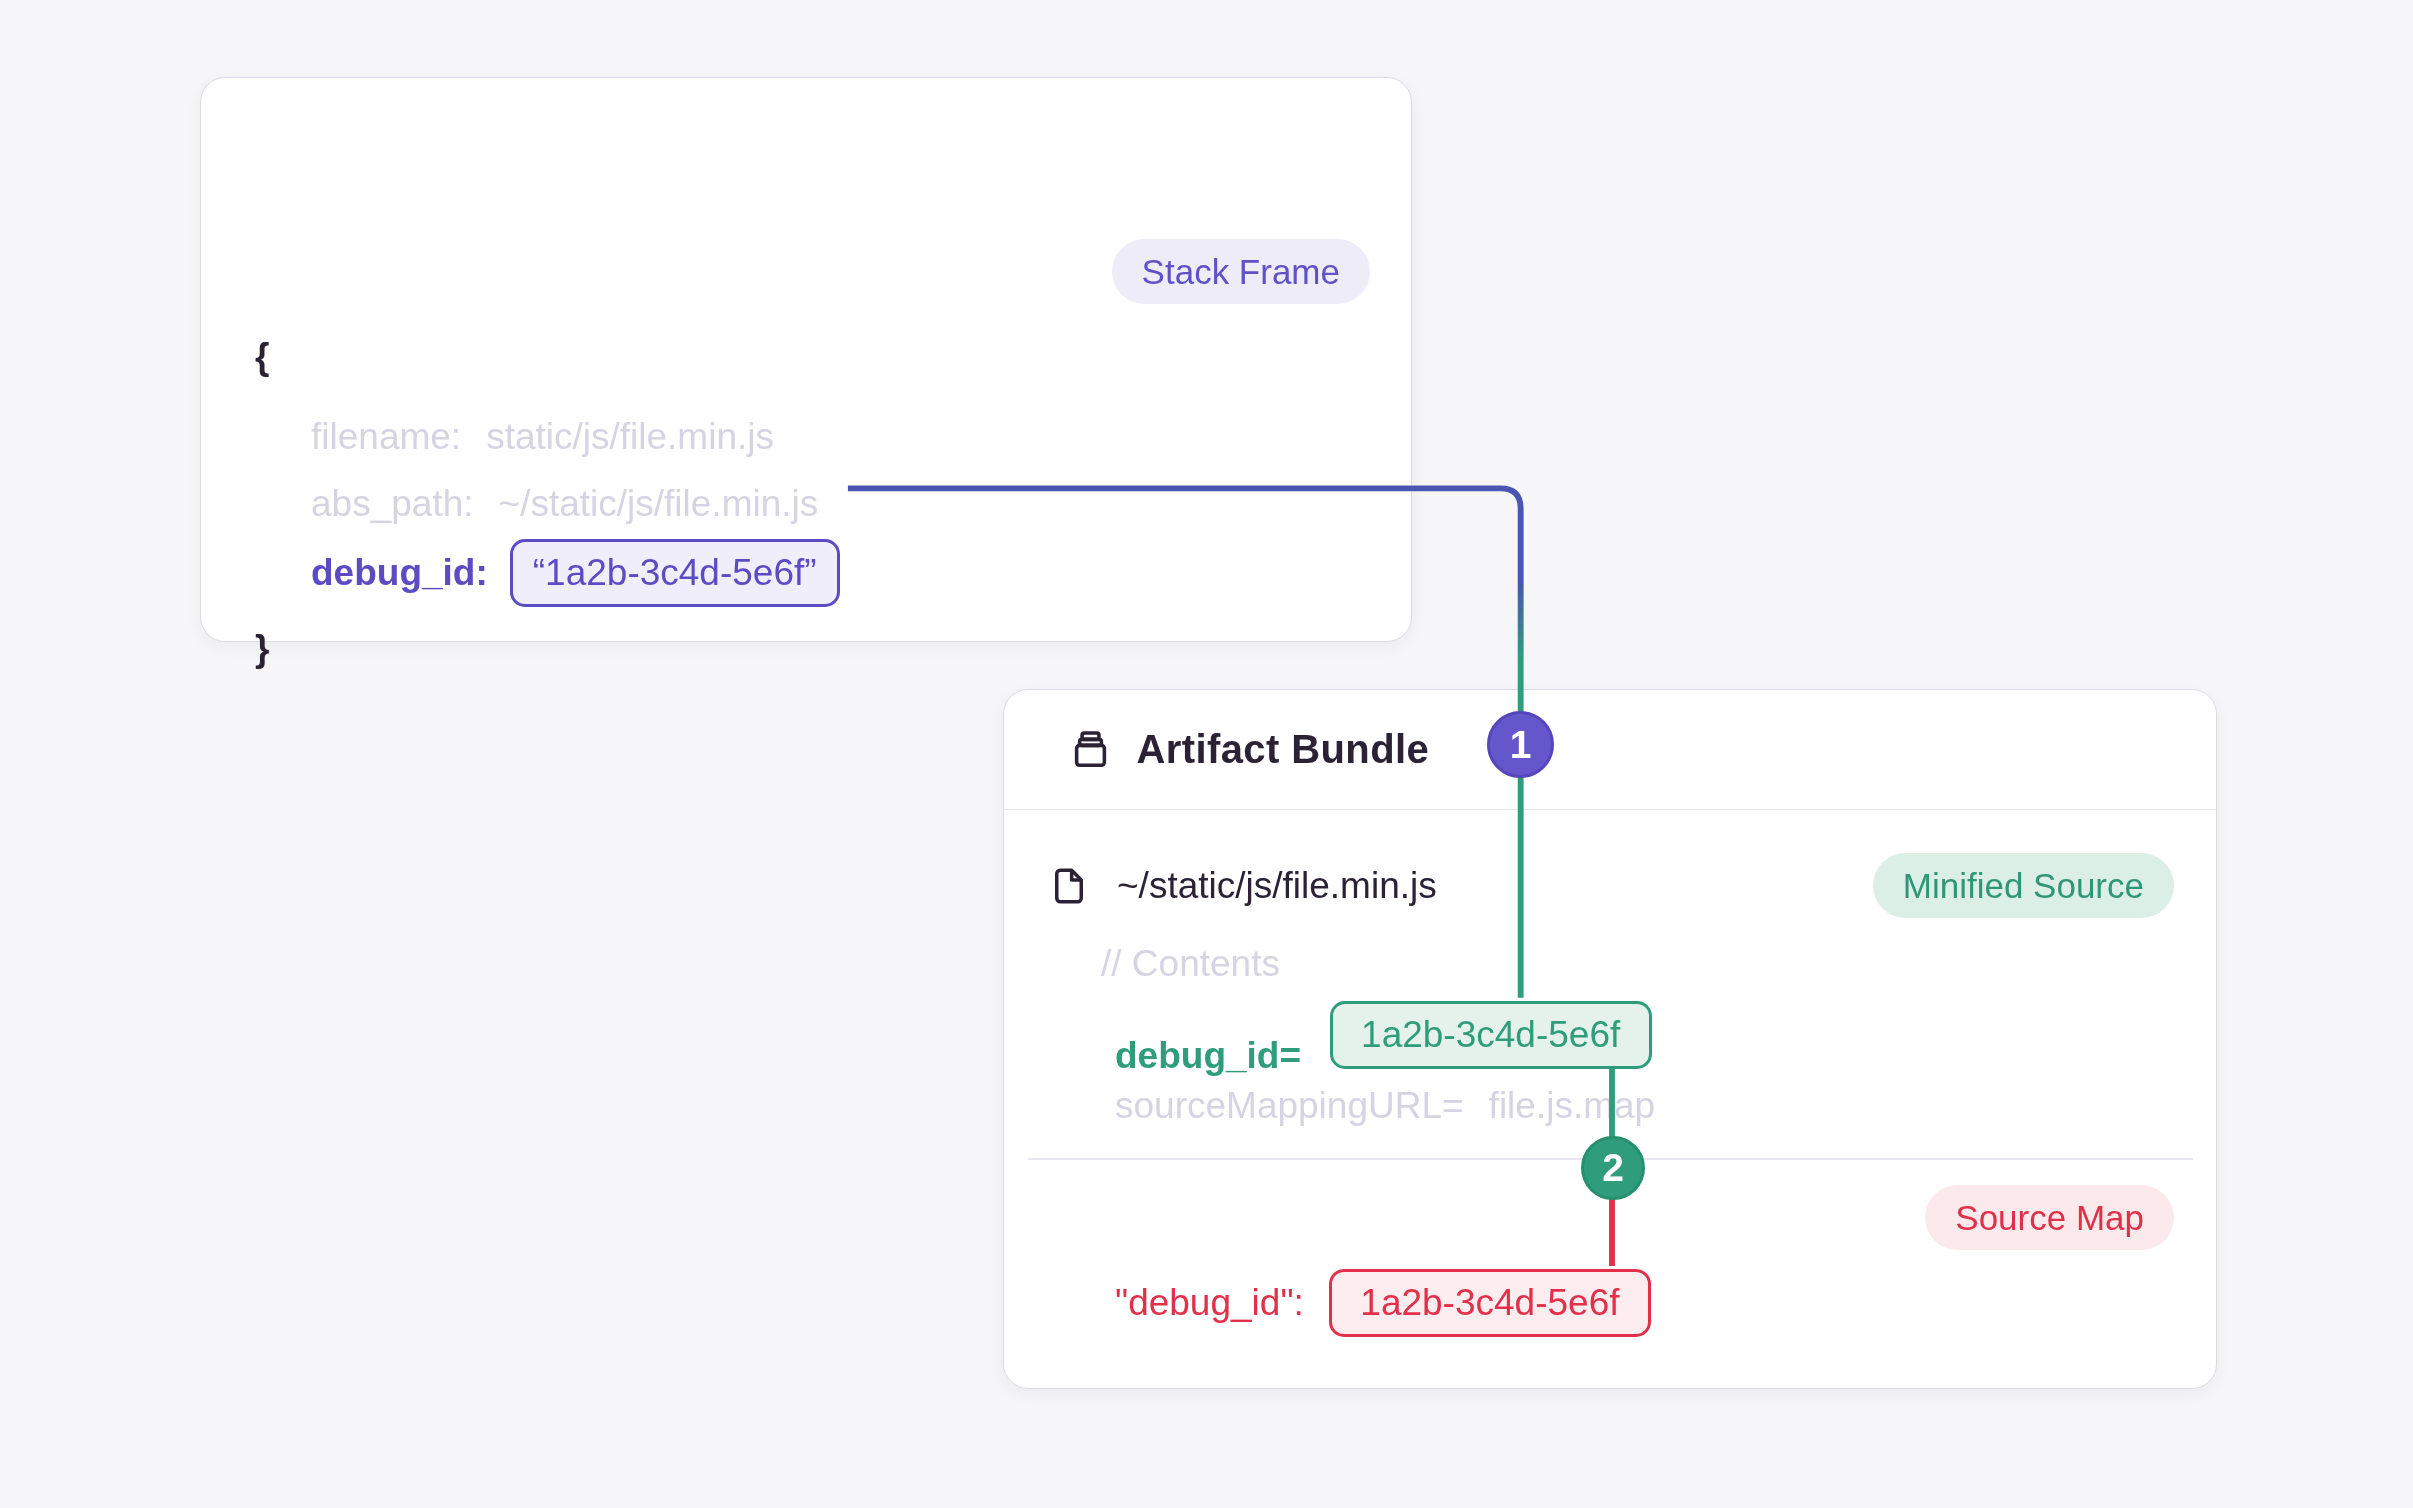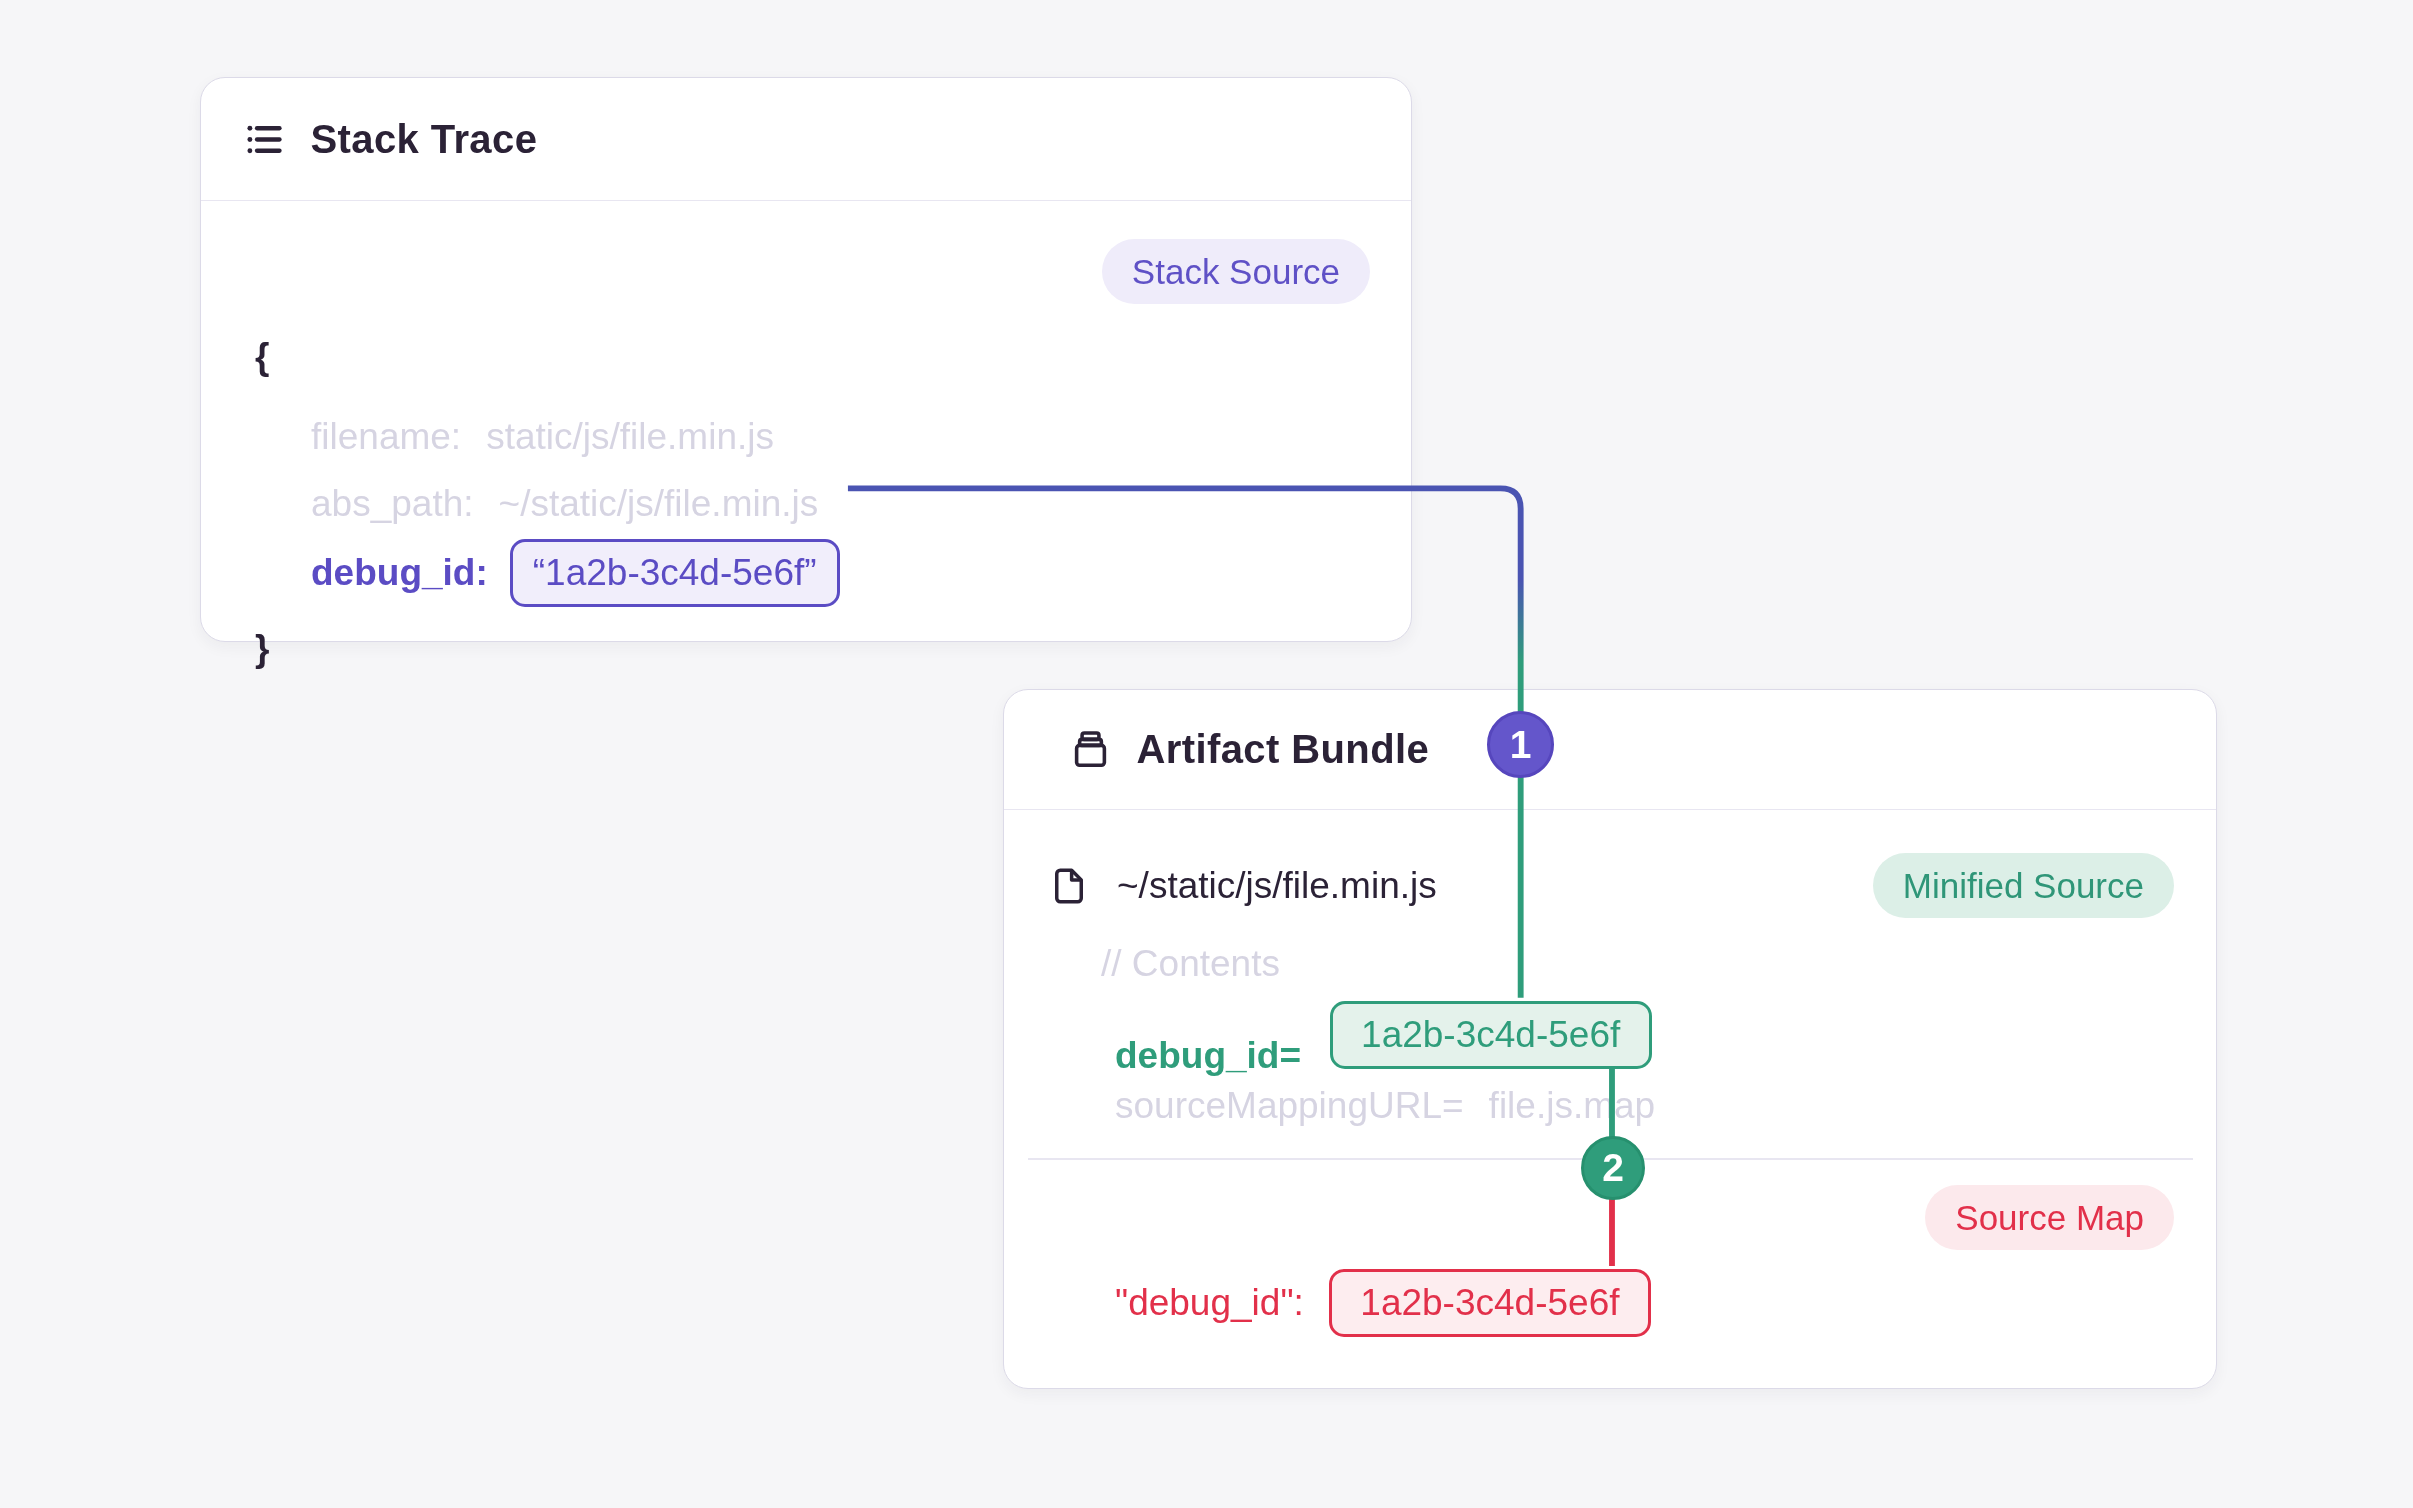--- a/index.html
+++ b/index.html
@@ -61,37 +61,24 @@
   #step-circle-1{left:1487px;top:711px;width:67px;height:67px;background:#6456cb;border:3.4px solid #5646bd;}
   #step-circle-2{left:1581px;top:1136px;width:64px;height:64px;background:#2f9d7b;border:3.4px solid #26906e;}
   .fileicon{flex:0 0 auto;margin-right:27px;display:flex;align-items:center;}
 </style>
 </head>
 <body>
 
 <div id="stage">
 
   <div class="card" style="left:200px;top:77px;width:1210px;height:563px;">
-    <div class="card-header" style="height:122px;padding-left:41px;">
-      <span class="hicon">
-        <svg width="45" height="45" viewBox="0 0 24 24" fill="none">
-          <circle cx="4.2" cy="6" r="1.3" fill="#2b2236"></circle>
-          <line x1="8" y1="6" x2="20" y2="6" stroke="#2b2236" stroke-width="2.3" stroke-linecap="round"></line>
-          <circle cx="4.2" cy="12" r="1.3" fill="#2b2236"></circle>
-          <line x1="8" y1="12" x2="20" y2="12" stroke="#2b2236" stroke-width="2.3" stroke-linecap="round"></line>
-          <circle cx="4.2" cy="18" r="1.3" fill="#2b2236"></circle>
-          <line x1="8" y1="18" x2="20" y2="18" stroke="#2b2236" stroke-width="2.3" stroke-linecap="round"></line>
-        </svg>
-      </span>
-      <span class="card-title" style="margin-left:23.5px;">Stack Trace</span>
-    </div>
 
     <span class="brace" style="left:54px;top:258px;">{</span>
 
-    <span class="badge badge-purple" style="right:41px;top:161px;">Stack Source</span>
+    <span class="badge badge-purple" style="right:41px;top:161px;">Stack Frame</span>
 
     <div class="line" style="left:110px;top:337px;height:44px;">
       <span class="muted">filename:</span>
       <span class="muted gap">static/js/file.min.js</span>
     </div>
 
     <div class="line" style="left:110px;top:404px;height:44px;">
       <span class="muted">abs_path:</span>
       <span class="muted gap">~/static/js/file.min.js</span>
     </div>

